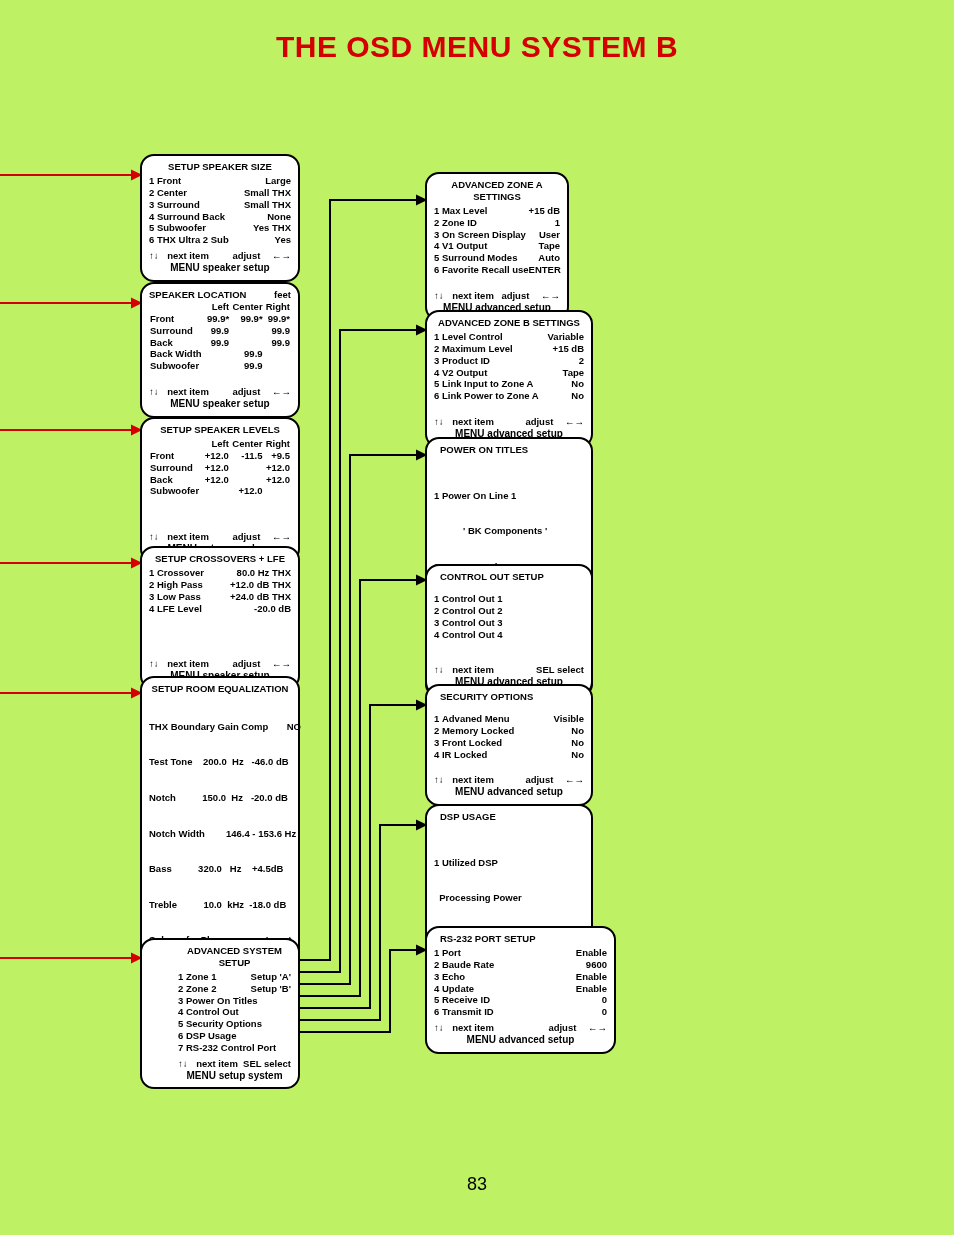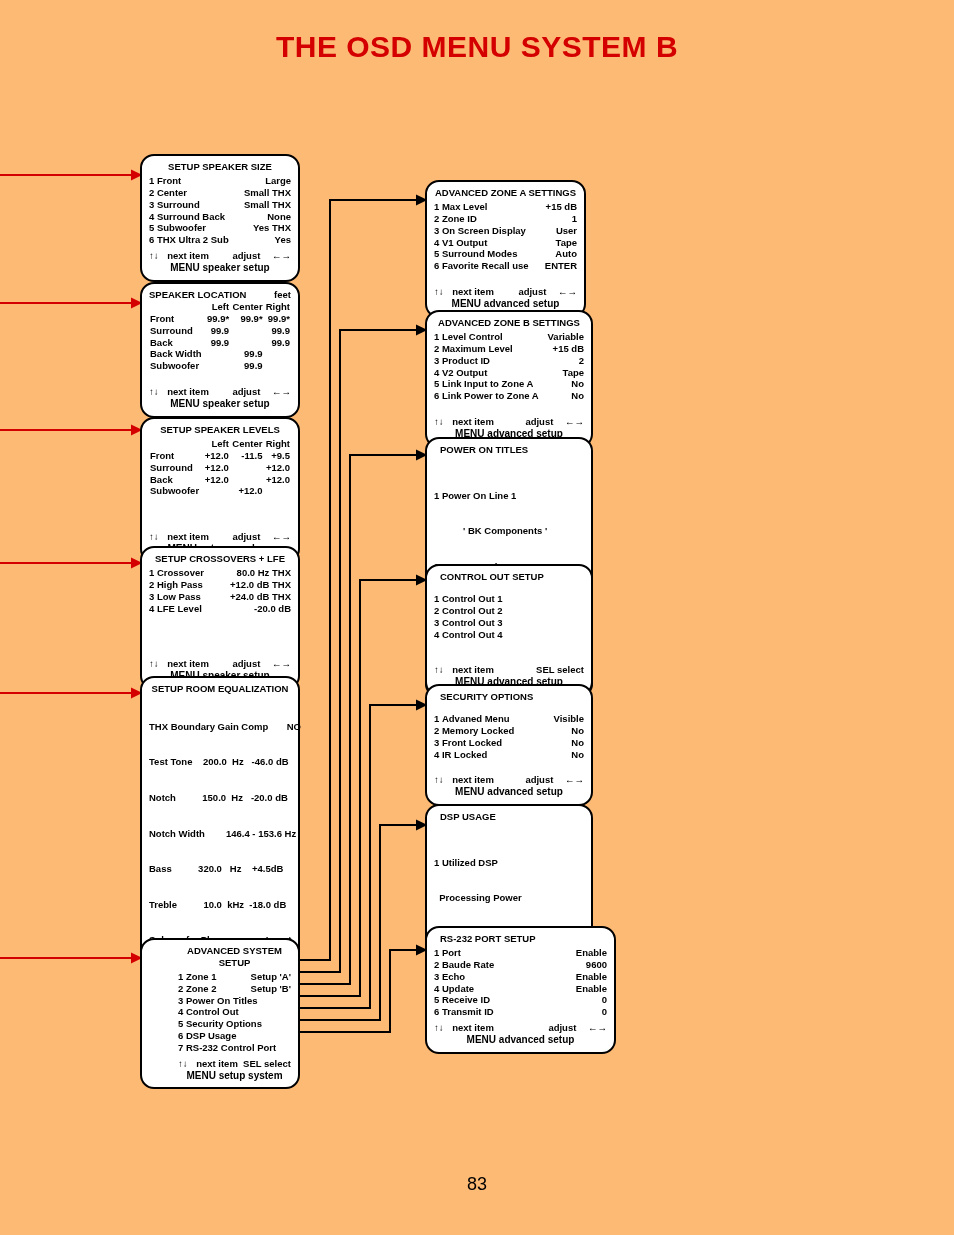--- a/index.html
+++ b/index.html
@@ -5,21 +5,21 @@
   body {
     font-family: Arial, Helvetica, sans-serif;
     margin: 0;
     background: #fff;
     width: 954px;
   }
   .page {
     position: relative;
     width: 954px;
     height: 1235px;
-    background: #fdba74;
+    background: #bef264;
   }
   .title {
     position: absolute;
     top: 30px;
     left: 0;
     width: 954px;
     text-align: center;
     font-size: 30px;
     font-weight: bold;
     color: #d40000;
@@ -355,21 +355,21 @@
       </div>
     <div class="footer">
         <span class="left"><span class="arrows-v"></span>&nbsp;<span>next item</span></span>
         <span class="right">
           <span>SEL select</span>
         </span>
       </div>
     <div class="menuline">MENU setup system</div>
   </div>
 
-  <div class="box" style="left:425px; top:180px; width:161px;">
+  <div class="box" style="left:425px; top:172px; width:144px;">
     <div class="heading">ADVANCED ZONE A SETTINGS</div>
     <div class="row">
         <span class="lab"><span>1</span>&nbsp;<span>Max Level</span></span>
         <span class="sp"></span>
         <span class="val">+15 dB</span>
       </div>
     <div class="row">
         <span class="lab"><span>2</span>&nbsp;<span>Zone ID</span></span>
         <span class="sp"></span>
         <span class="val">1</span>

